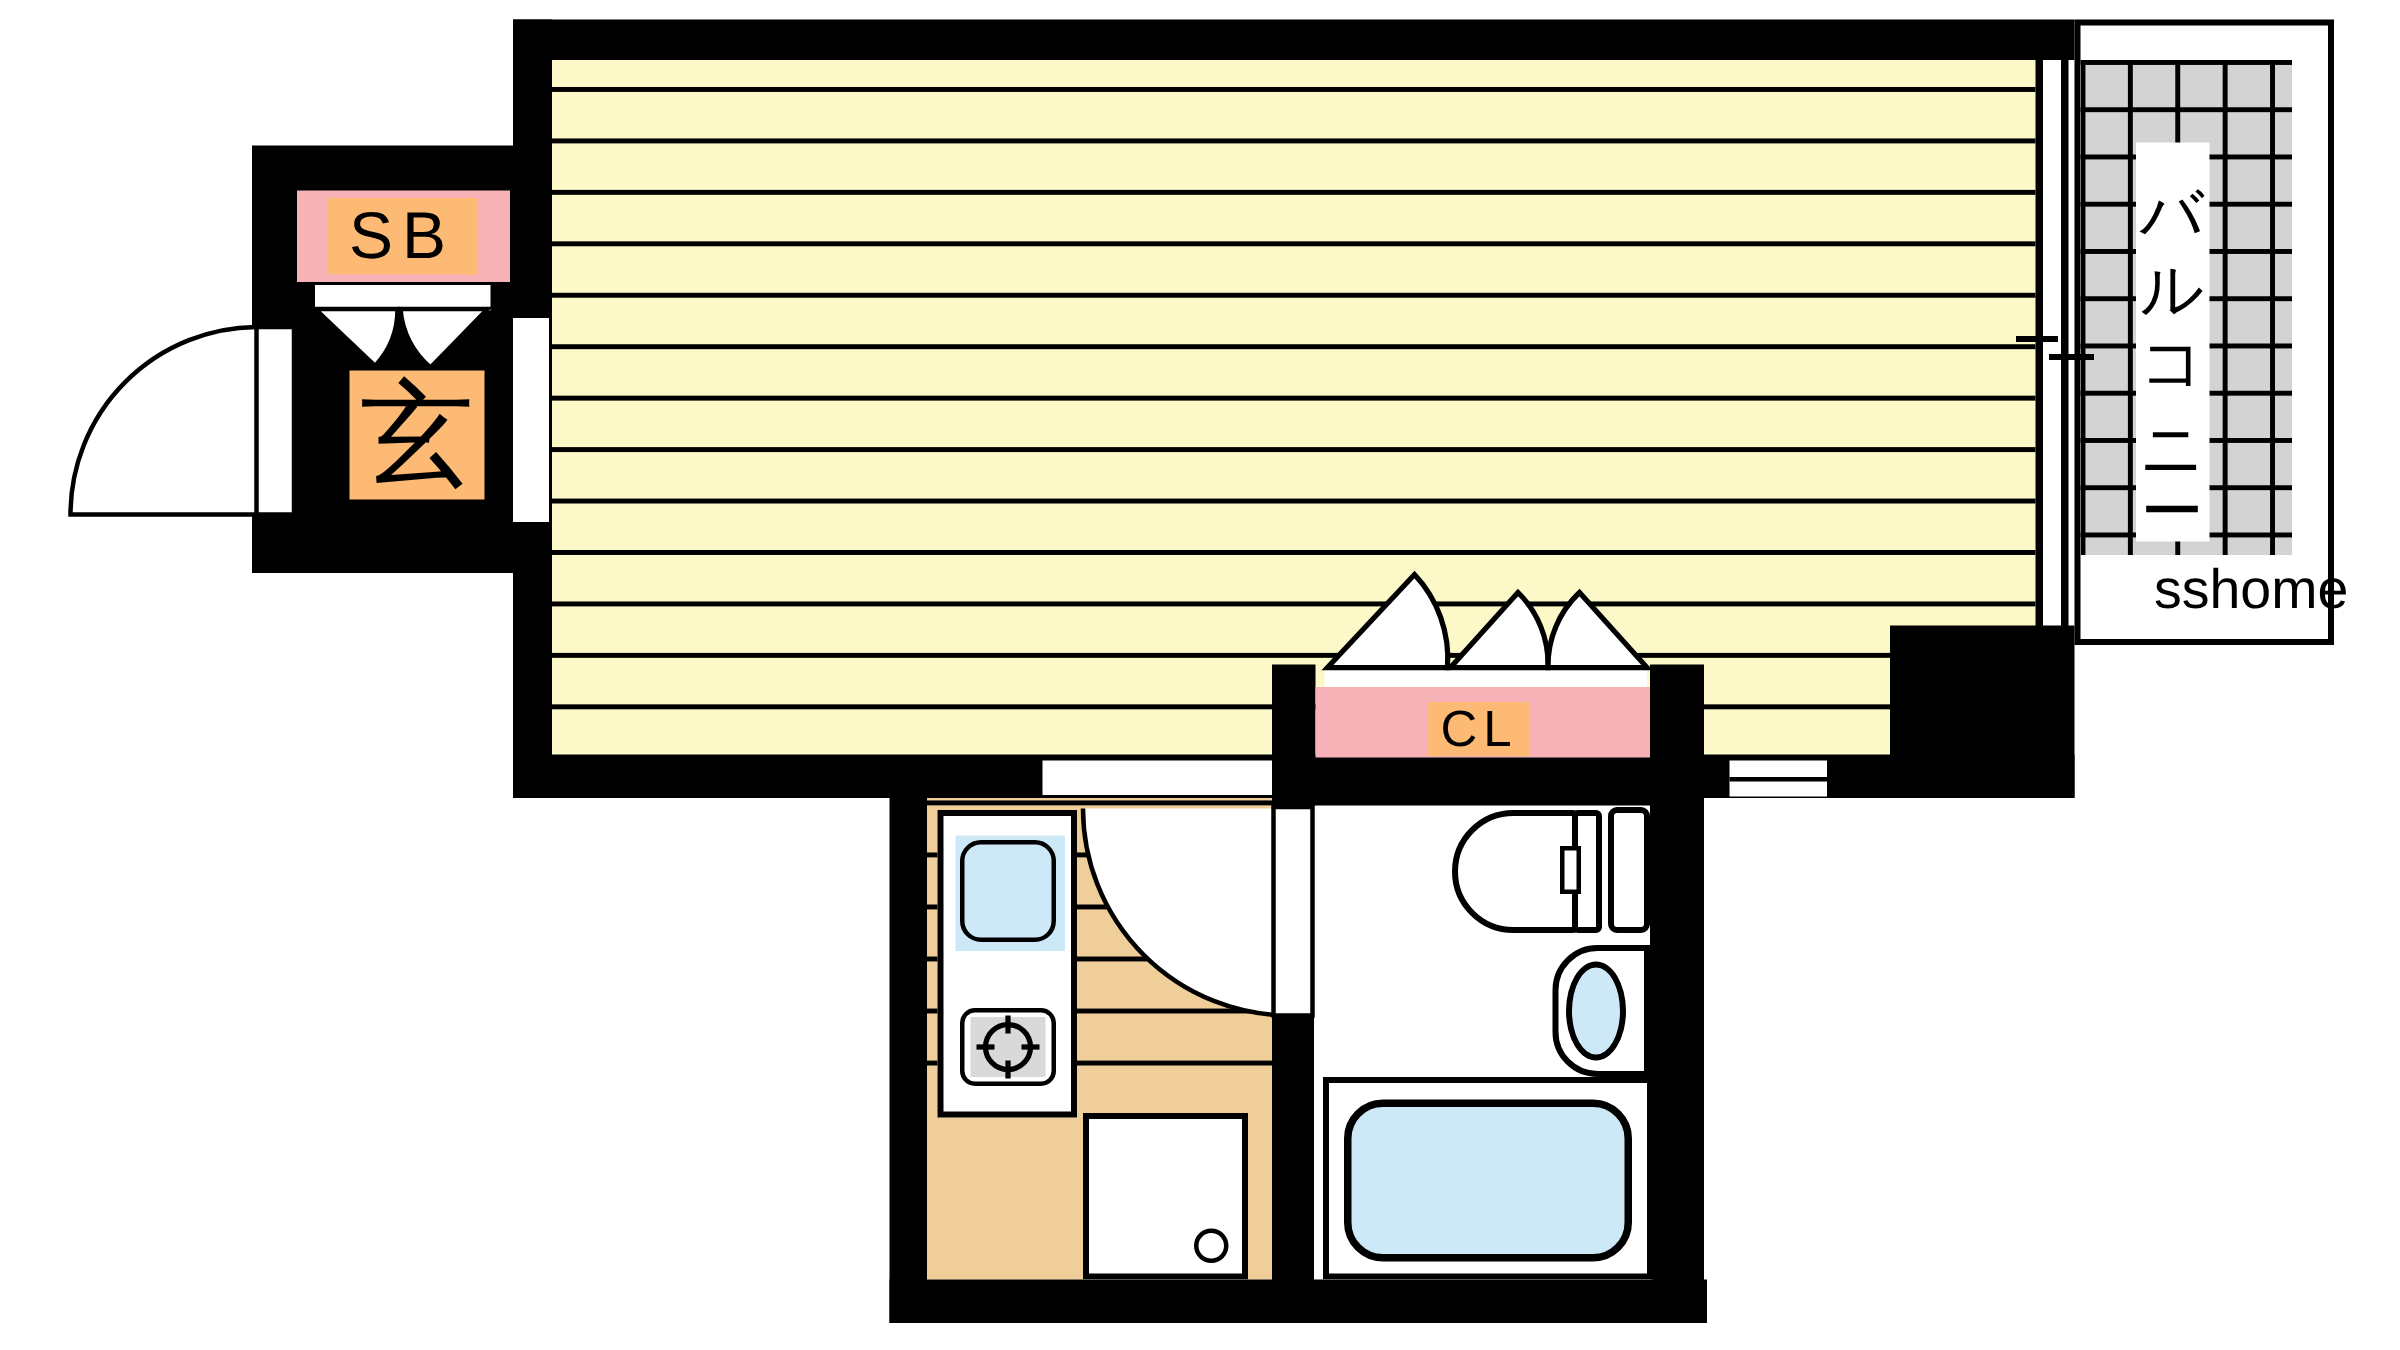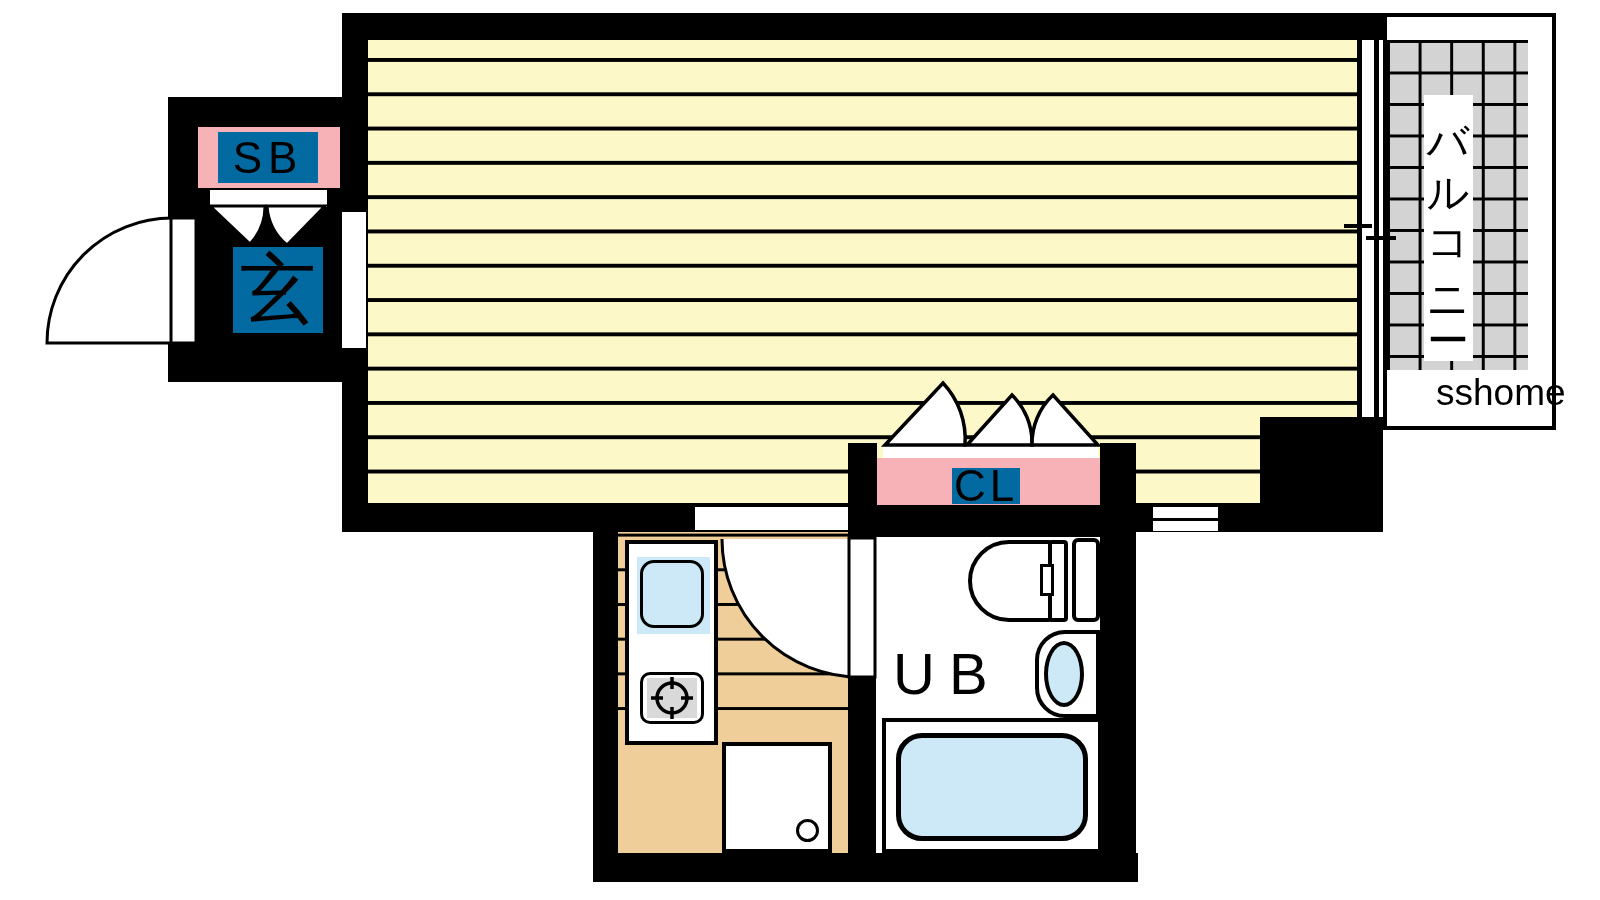--- a/index.html
+++ b/index.html
@@ -26,25 +26,25 @@
   #balcony-box{left:1383px;top:13px;width:173px;height:417px;background:#fff;border:4px solid #000;box-sizing:border-box;}
   #balcony-grid{left:1387px;top:40px;width:141px;height:330px;background-color:var(--tile_gray);
     background-image:linear-gradient(to right,#000 0 3px,transparent 3px),
                      linear-gradient(to bottom,#000 0 3px,transparent 3px);
     background-size:31.6px 31.5px;}
   #balcony-label-strip{left:1424px;top:95px;width:49px;height:266px;background:#fff;
     display:flex;align-items:flex-start;justify-content:center;}
   #balcony-label{writing-mode:vertical-rl;text-orientation:upright;font-size:42px;line-height:49px;letter-spacing:8px;}
   #watermark{left:1436px;top:372px;width:166px;font-size:37px;letter-spacing:0px;}
   
-  .labelbox{position:absolute;background:#0369a1;display:flex;align-items:center;justify-content:center;text-align:center;}
+  .labelbox{position:absolute;background:#fdba74;display:flex;align-items:center;justify-content:center;text-align:center;}
   #main-room-label{left:600px;top:182px;width:455px;height:122px;font-size:98px;white-space:nowrap;}
   #entrance-label{left:233px;top:247px;width:90px;height:86px;font-size:76px;}
   #sb-inner{left:218px;top:132px;width:100px;height:51px;font-size:44px;letter-spacing:6px;}
-  #cl-inner{left:952px;top:468px;width:68px;height:36px;font-size:44px;letter-spacing:4px;}
+  #cl-inner{left:952px;top:468px;width:68px;height:36px;font-size:34px;letter-spacing:4px;}
   #ub-label{left:893px;top:640px;width:140px;font-size:58px;letter-spacing:14px;}
   .pink{position:absolute;background:var(--accent_pink);}
   
   .fix{position:absolute;background:#fff;border:4px solid #000;box-sizing:border-box;}
   #counter{left:625px;top:540px;width:93px;height:205px;}
   #sink-halo{left:637px;top:557px;width:73px;height:77px;background:var(--fixture_blue);}
   #kitchen-sink{left:640px;top:560px;width:64px;height:68px;border:3px solid #000;border-radius:14px;background:var(--fixture_blue);box-sizing:border-box;position:absolute;}
   #stove{left:640px;top:672px;width:64px;height:52px;border:3px solid #000;border-radius:10px;box-sizing:border-box;background:#fff;}
   #stove-inner{left:647px;top:678px;width:50px;height:40px;background:#d9d9d9;}
   #washer-pan{left:722px;top:742px;width:110px;height:111px;}
@@ -140,19 +140,18 @@
     <circle cx="672" cy="698" r="15" fill="none" stroke="#000" stroke-width="3.5"></circle>
     <line x1="672" y1="677" x2="672" y2="689" stroke="#000" stroke-width="3.5"></line>
     <line x1="672" y1="707" x2="672" y2="719" stroke="#000" stroke-width="3.5"></line>
     <line x1="651" y1="698" x2="663" y2="698" stroke="#000" stroke-width="3.5"></line>
     <line x1="681" y1="698" x2="693" y2="698" stroke="#000" stroke-width="3.5"></line>
   </svg>
 
   <div id="entrance-label" class="labelbox">玄</div>
   <div id="sb-inner" class="labelbox">SB</div>
   <div id="cl-inner" class="labelbox">CL</div>
-  <div id="ub-label" class="txt">UB</div>
   <div id="balcony-label-strip" class="abs">
     <span id="balcony-label">バルコニー</span>
   </div>
   <div id="watermark" class="txt">sshome</div>
 
 </div>
 
 </body></html>

